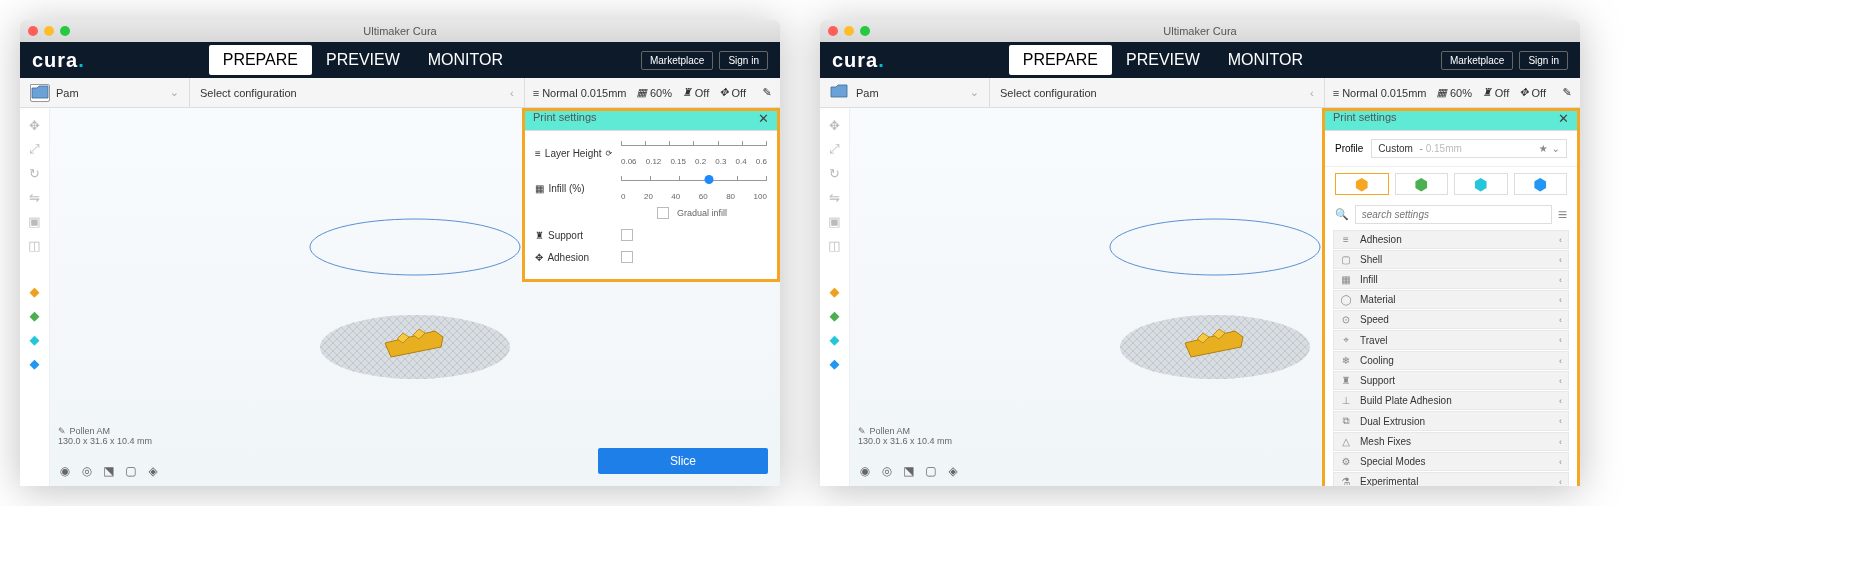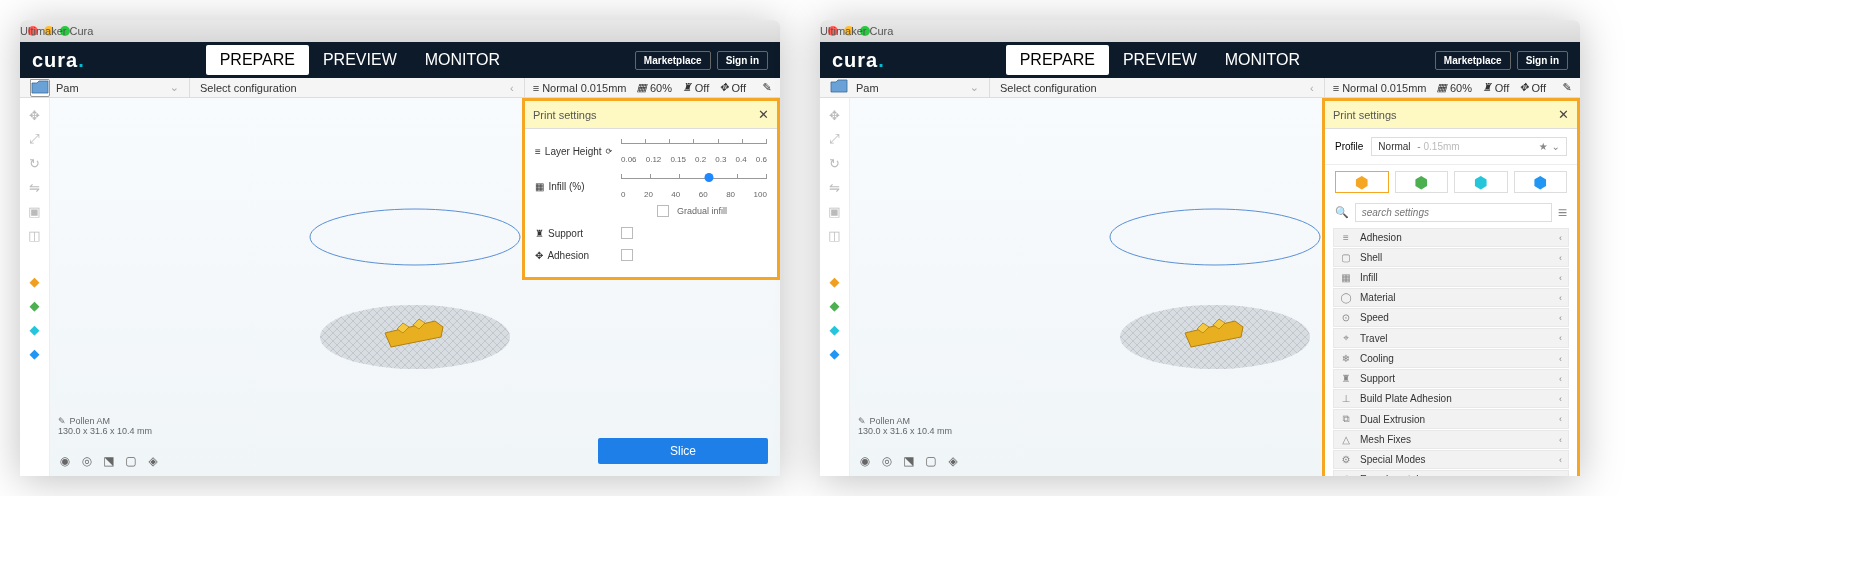--- a/index.html
+++ b/index.html
@@ -3,46 +3,46 @@
 <meta charset="utf-8">
 <style>
 * { box-sizing: border-box; margin: 0; padding: 0; font-family: -apple-system, BlinkMacSystemFont, "Segoe UI", sans-serif; }
 body { background: #fff; display: flex; gap: 40px; padding: 20px; }
 .window-wrap { width: 760px; filter: drop-shadow(0 4px 20px rgba(0,0,0,0.25)); }
 .window { width: 760px; background: #fff; border-radius: 6px 6px 0 0; overflow: hidden; }
 .titlebar { height: 22px; background: linear-gradient(#e8e8e8,#d8d8d8); display:flex; align-items:center; padding:0 8px; position:relative; }
 .traffic { display:flex; gap:6px; }
 .tl { width:10px; height:10px; border-radius:50%; }
 .tl.red{background:#ff5f57;} .tl.yellow{background:#ffbd2e;} .tl.green{background:#28c940;}
-.titlebar-title { position:absolute; left:0; right:0; text-align:left; font-size:11px; color:#555; }
+.titlebar-title { position:absolute; left:0; right:0; text-align:center; font-size:11px; color:#555; }
 .topbar { height:36px; background:#0c1a2a; display:flex; align-items:center; padding:0 12px; color:#fff; }
 .logo { font-family: Arial; font-weight:bold; font-size:20px; letter-spacing:1px; }
 .logo .dot{color:#00bcd4;}
 .tabs { display:flex; margin-left:auto; margin-right:auto; gap:0; }
 .tab { font-size:16px; padding:6px 14px; color:#fff; }
 .tab.active { background:#fff; color:#000; border-radius:2px; }
 .topbar-right { display:flex; gap:6px; }
-.tbtn { border:1px solid #666; color:#fff; font-size:10px; padding:3px 8px; border-radius:2px;font-weight:bold; }
-.toolbar { height:20px; background:#f5f5f5; border-bottom:1px solid #ddd; display:flex; align-items:center; font-size:11px; color:#333; }
+.tbtn { border:1px solid #666; color:#fff; font-size:10px; padding:3px 8px; border-radius:2px; }
+.toolbar { height:30px; background:#f5f5f5; border-bottom:1px solid #ddd; display:flex; align-items:center; font-size:11px; color:#333; }
 .tool-section { display:flex; align-items:center; height:100%; border-right:1px solid #ddd; padding:0 10px; gap:6px; }
 .tool-section.flex { flex:1; justify-content:space-between; }
 .settings-summary { display:flex; align-items:center; gap:10px; padding:0 8px; }
 .settings-summary span { display:flex; align-items:center; gap:3px; }
 .pencil-btn { width:26px; height:26px; display:flex; align-items:center; justify-content:center; }
 .workspace { display:flex; height:378px; position:relative; background:#fafcfd; }
 .sidebar-left { width:30px; background:#fff; border-right:1px solid #eee; display:flex; flex-direction:column; align-items:center; padding-top:6px; gap:2px; }
 .sidebar-left .ico { width:22px; height:22px; display:flex; align-items:center; justify-content:center; color:#bbb; font-size:13px; }
 .ico.orange{color:#f0a020;} .ico.green{color:#4caf50;} .ico.teal{color:#26c6da;} .ico.blue{color:#2196f3;}
 .canvas { flex:1; position:relative; background:linear-gradient(#f8fbfd,#f0f5f8); }
 .buildplate { position:absolute; left:50%; top:50%; transform:translate(-50%,-45%); }
 .info-bl { position:absolute; left:8px; bottom:40px; font-size:9px; color:#666; }
 .bottom-row { position:absolute; left:8px; bottom:8px; display:flex; gap:8px; color:#666; font-size:12px; }
 .bottom-row span{width:14px;height:14px;display:flex;align-items:center;justify-content:center;}
 .panel { position:absolute; top:0; right:0; width:258px; background:#f7f7f7; border:3px solid #f5a623; border-top-width:3px; }
-.panel-header { height:28px; display:flex; align-items:center; justify-content:space-between; padding:0 8px; font-size:11px; background:#fef9c3; border-bottom:1px solid #ddd; color:#555; }
+.panel-header { height:20px; display:flex; justify-content:space-between; padding:0 8px; font-size:11px; background:#5eead4; border-bottom:1px solid #ddd; color:#555; }
 .close-x { font-size:13px; color:#444; cursor:pointer; }
 .panel-body { background:#fff; padding:10px 10px 6px 10px; font-size:10px; color:#333; }
 .row { display:flex; align-items:center; gap:8px; margin-bottom:10px; }
 .row-label { width:78px; display:flex; align-items:center; gap:4px; }
 .slider-area { flex:1; }
 .slider-track { position:relative; height:14px; }
 .slider-line { position:absolute; top:4px; left:0; right:0; height:1px; background:#999; }
 .slider-ticks { position:absolute; top:0; left:0; right:0; display:flex; justify-content:space-between; }
 .slider-ticks i { width:1px; height:5px; background:#999; display:block; }
 .slider-labels { display:flex; justify-content:space-between; font-size:8px; color:#666; margin-top:2px; }
@@ -360,21 +360,21 @@
       </div>
 
       <div class="panel panel2" style="height:100%;">
         <div class="panel-header">
           <span>Print settings</span>
           <span class="close-x">✕</span>
         </div>
         <div class="profile-row">
           <span>Profile</span>
           <div class="profile-select">
-            <span><b>Normal</b> - <span style="color:#bbb;">0.15mm</span></span>
+            <span><b>Custom</b> - <span style="color:#bbb;">0.15mm</span></span>
             <span style="display:flex;gap:4px;align-items:center;">
                   <span>★</span>
                   <span>⌄</span>
                 </span>
           </div>
         </div>
         <div class="icon-tabs">
           <div class="icon-tab sel">
                 <span style="color:#f5a623;">⬢</span>
               </div>

